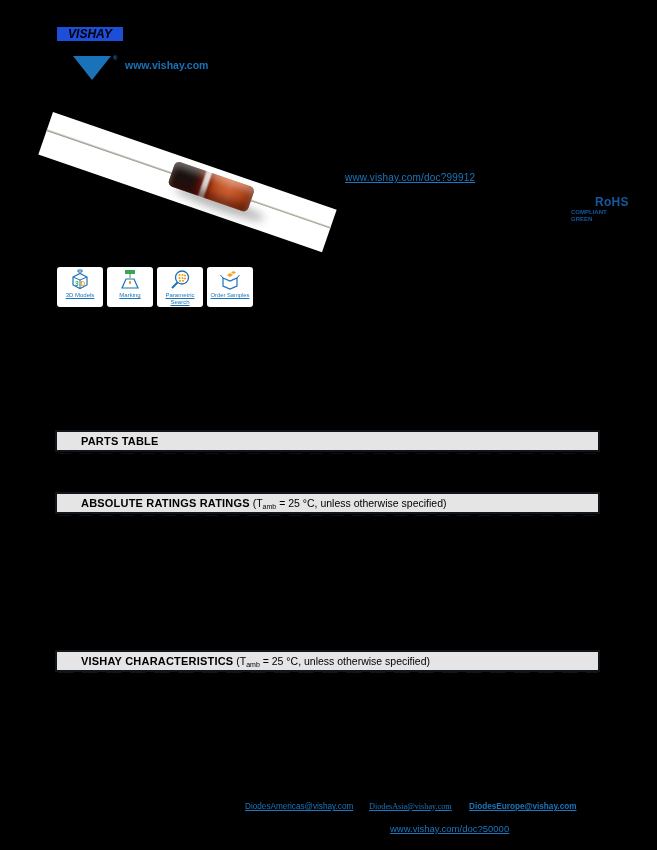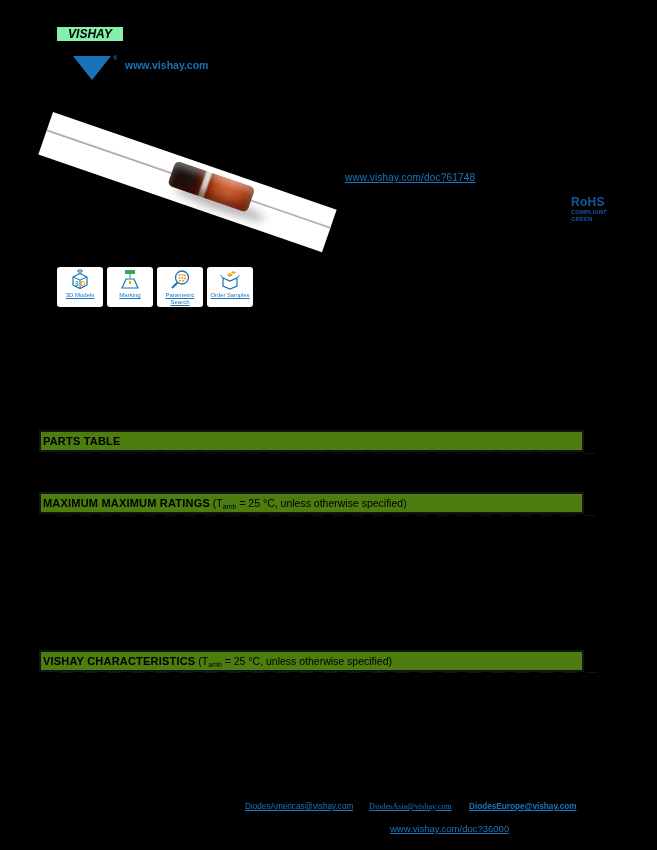--- a/index.html
+++ b/index.html
@@ -1,21 +1,21 @@
 <!DOCTYPE html>
 <html><head>
 <meta charset="utf-8">
 <style>
   html,body{margin:0;padding:0;}
   body{width:657px;height:850px;background:#000;position:relative;overflow:hidden;
        font-family:"Liberation Sans", sans-serif;}
   .abs{position:absolute;}
   a{text-decoration:underline;}
   
-  .logo-word{left:57px;top:27px;width:66px;height:14px;background:#86efac;
+  .logo-word{left:57px;top:27px;width:66px;height:14px;background:#1d4ed8;
     color:#000;font-weight:900;font-style:italic;font-size:12px;line-height:14px;
     text-align:center;letter-spacing:0px;}
   .logo-tri{left:73px;top:56px;width:0;height:0;
     border-left:19px solid transparent;border-right:19px solid transparent;
     border-top:24px solid #1a72b8;}
   .logo-r{left:113px;top:55px;color:#1a72b8;font-size:6px;font-weight:bold;}
   .site-link{left:125px;top:59px;color:#1a72b8;font-weight:bold;font-size:10.5px;text-decoration:none;}
   
   .photo{left:53px;top:112px;width:300px;height:45px;background:#fff;
     transform:rotate(19deg);transform-origin:0 0;}
@@ -23,35 +23,35 @@
     background:linear-gradient(#e4e1db,#b9b4aa 55%,#8d887e);}
   .body-shadow{position:absolute;left:140px;top:26px;width:95px;height:13px;
     background:rgba(105,105,105,.5);border-radius:50%;filter:blur(4px);}
   .diode-body{position:absolute;left:132px;top:5.8px;width:84px;height:26px;border-radius:5px;
     background:linear-gradient(to right,#17100e 0%,#1d1311 26%,#38100a 32%,#63190c 37%,#d3cfca 40%,#dedad5 44%,#8c2a0d 47%,#b8461a 53%,#c85a2c 62%,#cd6134 72%,#b84a1e 85%,#9a380f 95%,#7e2a0a 100%);
     box-shadow:inset 0 5px 7px rgba(255,255,255,.38), inset 0 -7px 9px rgba(55,8,0,.55);}
   
   .feat-link{left:345px;top:172px;color:#1976bf;font-size:10px;letter-spacing:.2px;}
   
   .rohs{left:571px;top:196px;width:40px;color:#14589f;text-align:left;line-height:1;}
-  .rohs .l1{font-size:12px;font-weight:900;letter-spacing:.3px;}
+  .rohs .l1{font-size:12px;font-weight:900;letter-spacing:.3px;margin-left:24px;}
   .rohs .l2{font-size:6px;font-weight:900;margin-top:1px;}
   .rohs .l3{font-size:6px;font-weight:900;margin-top:1px;}
   
   .tools{left:57px;top:267px;display:flex;gap:4px;}
   .tool{width:46px;height:40px;background:#fff;border-radius:3px;
     display:flex;flex-direction:column;align-items:center;justify-content:flex-start;
     padding-top:2px;box-sizing:border-box;}
   .tool svg{width:22px;height:22px;display:block;}
   .tool .lbl{color:#1976bf;font-size:6px;line-height:6.5px;text-align:center;
     text-decoration:underline;margin-top:1px;}
   .tool .lbl.small{font-size:5.8px;}
   
-  .sect{left:39px;width:545px;height:22px;background:#4d7c0f;border:2px solid #10161c;
-    box-sizing:border-box;color:#000;font-size:10.5px;line-height:18px;padding-left:2px;
+  .sect{left:55px;width:545px;height:22px;background:#e5e5e5;border:2px solid #10161c;
+    box-sizing:border-box;color:#000;font-size:10.5px;line-height:18px;padding-left:24px;
     white-space:nowrap;}
   .sect b{font-size:11px;letter-spacing:.2px;}
   .sect .sub{font-size:7px;vertical-align:-2px;}
   .s1{top:430px;} .s2{top:492px;} .s3{top:650px;}
   
   .ghost{left:58px;width:540px;height:1px;
     background:repeating-linear-gradient(90deg,#101010 0 13px,transparent 13px 21px);}
   .g1{top:453px;} .g2{top:515px;} .g3{top:672px;background:repeating-linear-gradient(90deg,#141414 0 16px,transparent 16px 24px);}
   
   .foot a{color:#1976bf;font-size:8.2px;}
@@ -65,21 +65,21 @@
 <div class="abs logo-tri"></div>
 <div class="abs logo-r">®</div>
 <a class="abs site-link" href="#">www.vishay.com</a>
 
 <div class="abs photo">
   <div class="lead"></div>
   <div class="body-shadow"></div>
   <div class="diode-body"></div>
 </div>
 
-<a class="abs feat-link" href="#">www.vishay.com/doc?61748</a>
+<a class="abs feat-link" href="#">www.vishay.com/doc?99912</a>
 
 <div class="abs rohs">
   <div class="l1">RoHS</div>
   <div class="l2">COMPLIANT</div>
   <div class="l3">GREEN</div>
 </div>
 
 <div class="abs tools">
   <div class="tool">
     <svg viewBox="0 0 22 22">
@@ -125,28 +125,28 @@
       <path d="M12 3.5 l2.5 -1.5 l2.5 1.5 l-2.5 1.5 z" fill="#f5a21f"></path>
     </svg>
     <div class="lbl small">Order Samples</div>
   </div>
 </div>
 
 <div class="abs sect s1">
   <b>PARTS TABLE</b>
 </div>
 <div class="abs sect s2">
-  <b>MAXIMUM MAXIMUM RATINGS</b><span> (T</span><span class="sub">amb</span><span> = 25 °C, unless otherwise specified)</span>
+  <b>ABSOLUTE RATINGS RATINGS</b><span> (T</span><span class="sub">amb</span><span> = 25 °C, unless otherwise specified)</span>
 </div>
 <div class="abs sect s3">
   <b>VISHAY CHARACTERISTICS</b><span> (T</span><span class="sub">amb</span><span> = 25 °C, unless otherwise specified)</span>
 </div>
 
 <div class="abs ghost g1"></div>
 <div class="abs ghost g2"></div>
 <div class="abs ghost g3"></div>
 
 <div class="foot">
   <a class="abs f1" href="#">DiodesAmericas@vishay.com</a>
   <a class="abs f2" href="#">DiodesAsia@vishay.com</a>
   <a class="abs f3" href="#">DiodesEurope@vishay.com</a>
-  <a class="abs f4" href="#">www.vishay.com/doc?36000</a>
+  <a class="abs f4" href="#">www.vishay.com/doc?50000</a>
 </div>
 
 </body></html>

